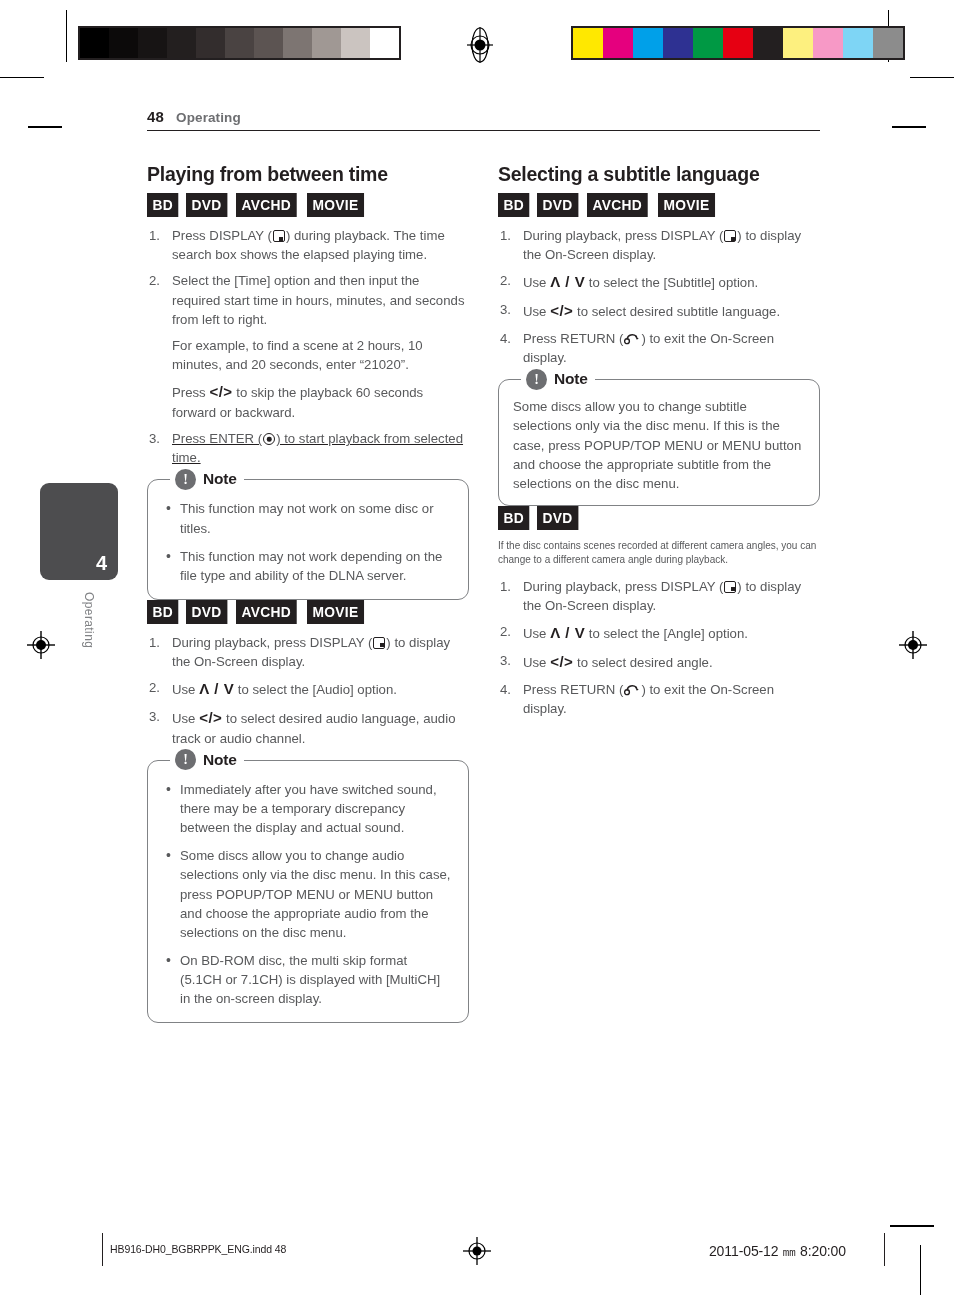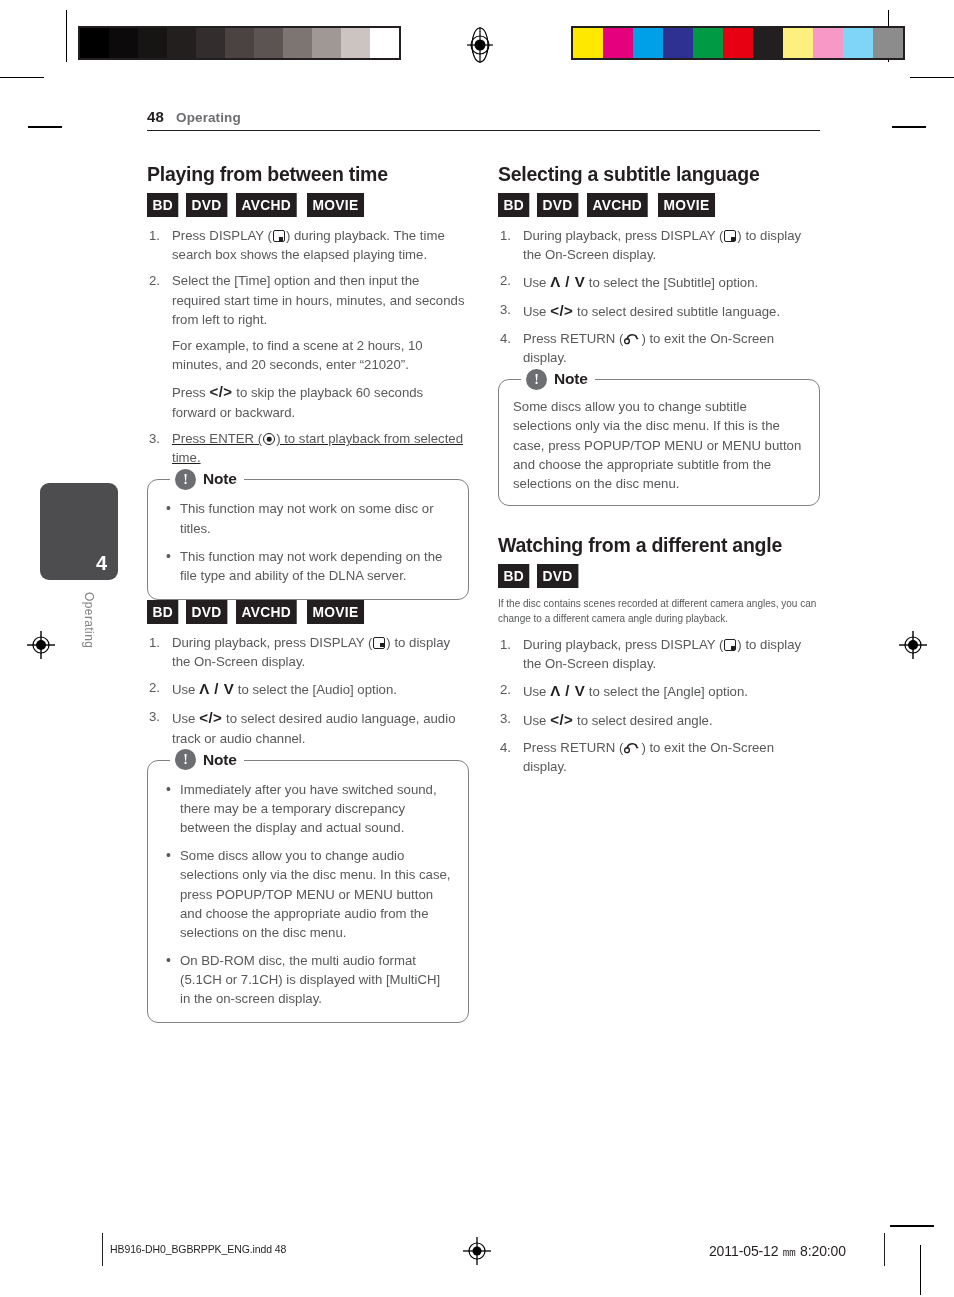--- a/index.html
+++ b/index.html
@@ -472,21 +472,21 @@
   </ol>
 
   <div class="note">
     <div class="note-head">
       <span class="note-badge">!</span>
       <span class="note-title">Note</span>
     </div>
     <ul class="note-list">
       <li>Immediately after you have switched sound, there may be a temporary discrepancy between the display and actual sound.</li>
       <li>Some discs allow you to change audio selections only via the disc menu. In this case, press POPUP/TOP MENU or MENU button and choose the appropriate audio from the selections on the disc menu.</li>
-      <li>On BD-ROM disc, the multi audio format (5.1CH or 7.1CH) is displayed with [MultiCH] in the on-screen display.</li>
+      <li>On BD-ROM disc, the multi skip format (5.1CH or 7.1CH) is displayed with [MultiCH] in the on-screen display.</li>
     </ul>
   </div>
 </div>
 
 <div class="col col-right">
 
   <h2 class="sec-title">Selecting a subtitle language</h2>
   <div class="badges">
       <span class="badge">BD</span>
       <span class="badge">DVD</span>
@@ -514,21 +514,20 @@
   </ol>
 
   <div class="note">
     <div class="note-head">
       <span class="note-badge">!</span>
       <span class="note-title">Note</span>
     </div>
     <p class="note-plain">Some discs allow you to change subtitle selections only via the disc menu. If this is the case, press POPUP/TOP MENU or MENU button and choose the appropriate subtitle from the selections on the disc menu.</p>
   </div>
 
-  <h2 class="sec-title" style="margin-top:28px;width:290px;">Watching from a different angle</h2>
   <div class="badges">
       <span class="badge">BD</span>
       <span class="badge">DVD</span>
     </div>
 
   <p class="body-para">If the disc contains scenes recorded at different camera angles, you can change to a different camera angle during playback.</p>
 
   <ol class="steps">
     <li>
       <span>During playback, press DISPLAY (</span><span class="icon-display"></span><span>) to display the On-Screen display.</span>

